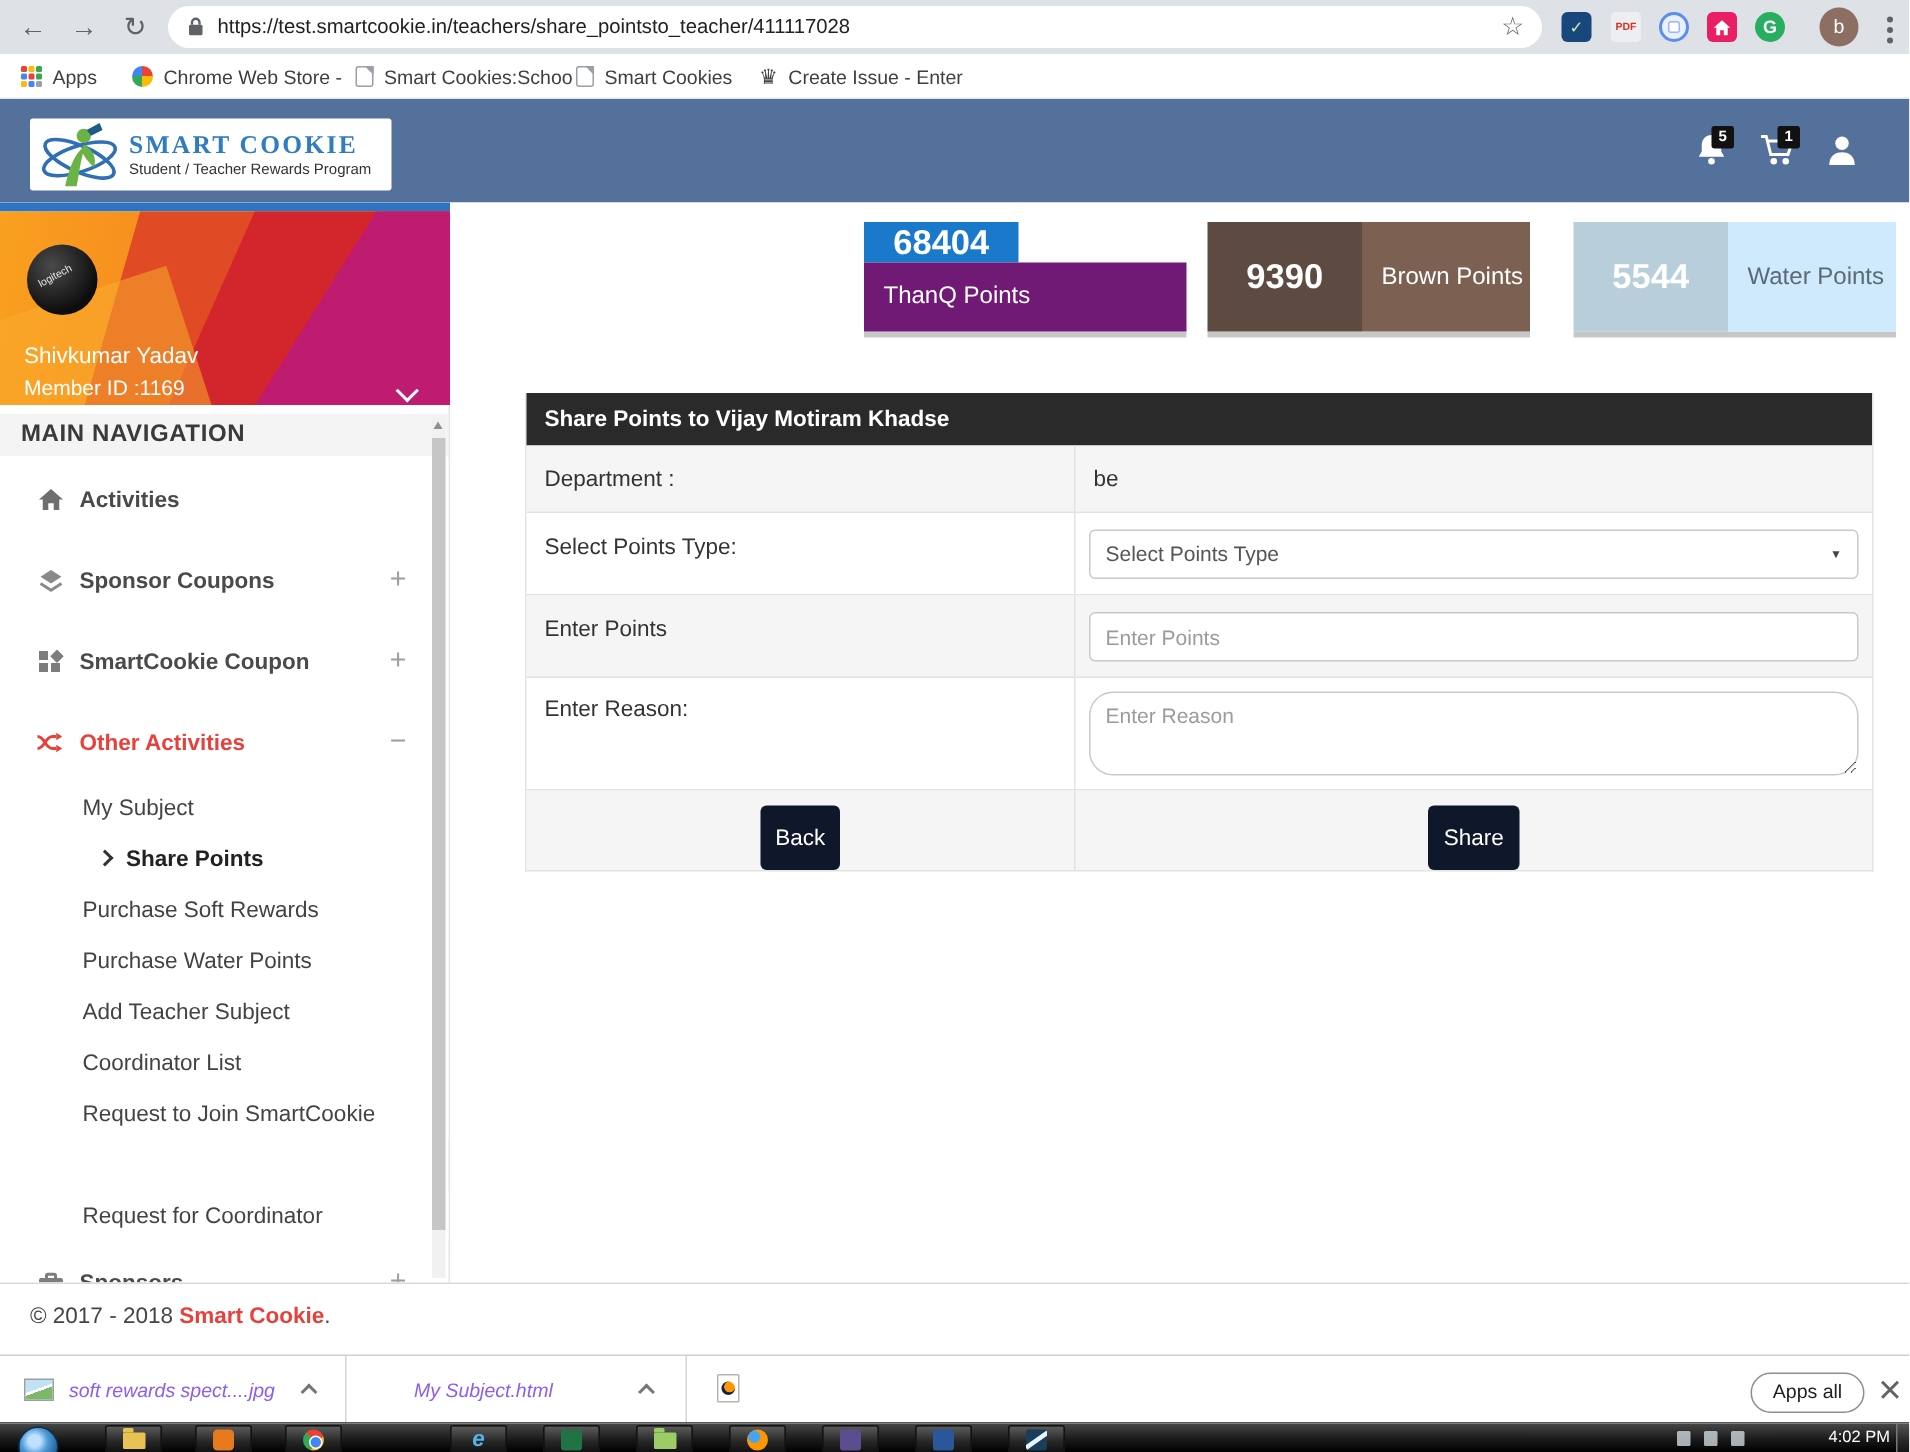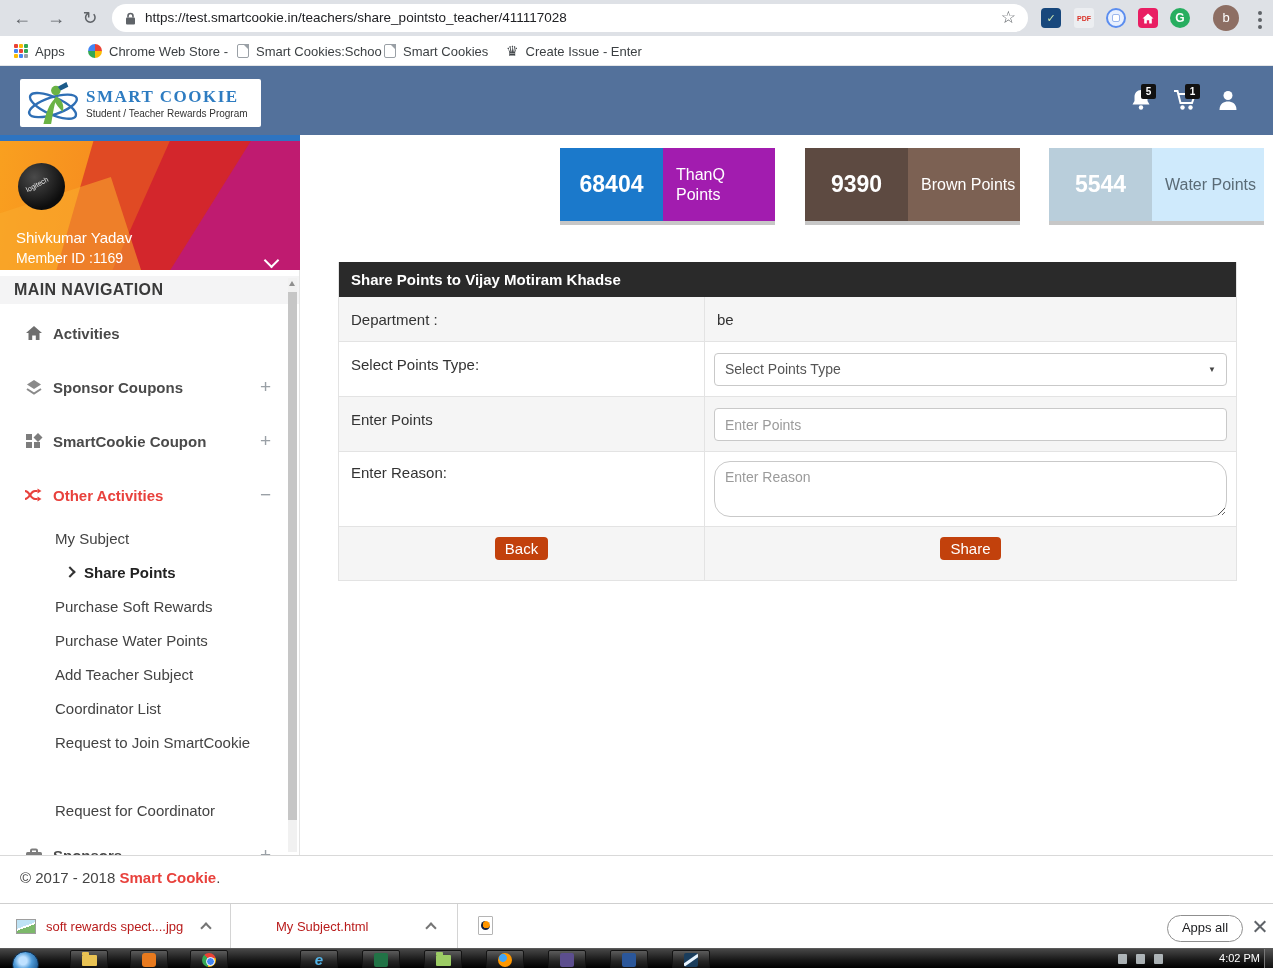--- a/index.html
+++ b/index.html
@@ -93,25 +93,25 @@
                 border-top:1px solid #d9d9d9; font-size:15px; color:#444; line-height:44px; padding-left:20px; }
   .sidefooter b { color:#e8413c; }
 
   
   .main { position:absolute; left:300px; top:135px; width:973px; height:768px; background:#fff; }
   .card { position:absolute; top:13px; width:215px; height:77px; display:flex; color:#fff;
           border-bottom:4px solid rgba(0,0,0,.22); }
   .card .c-val { width:103px; display:flex; align-items:center; justify-content:center; font-size:23px; font-weight:bold; }
   .card .c-lab { flex:1; display:flex; align-items:center; padding-left:13px; font-size:16px; line-height:1.25; }
   .card1 { left:15px; }  .card1 .c-val{background:#77a43d;} .card1 .c-lab{background:#8ec04f; padding-right:35px;}
-  .card2 { left:260px; } .card2 .c-val{background:#1b79cb;} .card2 .c-lab{background:#a21caf; padding-right:41px;}
+  .card2 { left:276px;flex-direction:column; } .card2 .c-val{background:#1b79cb;} .card2 .c-lab{background:#701a75; padding-right:41px;}
   .card3 { left:505px; } .card3 .c-val{background:#5d4a41;} .card3 .c-lab{background:#7c6153;}
   .card4 { left:749px; } .card4 .c-val{background:#b9cedb;} .card4 .c-lab{background:#cfeafc; color:#5a6b76;}
 
-  .panel { position:absolute; left:38px; top:127px; width:899px; border:1px solid #e3e3e3; border-top:none; }
+  .panel { position:absolute; left:50px; top:127px; width:899px; border:1px solid #e3e3e3; border-top:none; }
   .panel-head { height:35px; background:#2a2a2a; color:#fff; font-size:15px; font-weight:bold; line-height:35px; padding-left:12px; }
   .prow { position:relative; width:100%; border-bottom:1px solid #e3e3e3; }
   .prow.gray { background:#f5f5f5; }
   .prow .col-divider { position:absolute; left:365px; top:0; bottom:0; width:1px; background:#e3e3e3; }
   .p-label { position:absolute; left:12px; font-size:15px; color:#333; }
   .p-value { position:absolute; left:378px; font-size:15px; color:#333; }
   .row-dept { height:45px; } .row-dept .p-label, .row-dept .p-value { top:0; line-height:45px; }
   .row-select, .row-points { height:55px; }
   .row-reason { height:75px; }
   .row-select .p-label, .row-points .p-label { top:14px; }
@@ -119,29 +119,29 @@
   .fake-select { position:absolute; left:375px; top:11px; width:513px; height:33px; background:#fff;
                  border:1px solid #c9c9c9; border-radius:4px; font-size:14px; color:#555; line-height:31px;
                  padding-left:10px; cursor:pointer; }
   .fake-select .caret { position:absolute; right:10px; top:0; font-size:8px; color:#444; line-height:31px; }
   .f-input { position:absolute; left:375px; top:11px; width:513px; height:33px; border:1px solid #c9c9c9;
              border-radius:4px; font-size:14px; color:#333; padding-left:10px; font-family:inherit; }
   .f-textarea { position:absolute; left:375px; top:9px; width:513px; height:56px; border:1px solid #c9c9c9;
                 border-radius:16px; font-size:14px; color:#333; padding:7px 10px; resize:both; font-family:inherit; }
   ::placeholder { color:#9b9b9b; opacity:1; }
   .row-actions { height:53px; border-bottom:none; }
-  .btn-red { position:absolute; top:10px; height:23px; background:#c2410c; color:#fff; border:none;
+  .btn-red { position:absolute; top:10px; height:43px; background:#0f172a; color:#fff; border:none;
              border-radius:4px; font-size:15px; font-family:inherit; cursor:pointer; }
   .btn-back { left:156px; width:53px; }
   .btn-share { left:601px; width:61px; }
 
   
   .dlbar { position:absolute; left:0; top:903px; width:1273px; height:45px; background:#fff; border-top:1px solid #cfcfcf; }
   .dl-item { position:absolute; top:0; height:45px; cursor:pointer; }
-  .dl-name { position:absolute; top:0; line-height:45px; font-size:13px; color:#b91c1c; white-space:nowrap; }
+  .dl-name { position:absolute; top:0; line-height:45px; font-size:13px; color:#8b5cf6; white-space:nowrap;font-style:italic; }
   .dl-chev { position:absolute; top:20px; width:8px; height:8px; border-style:solid; border-color:#757575;
              border-width:2px 2px 0 0; transform:rotate(-45deg); cursor:pointer; }
   .dl-div { position:absolute; top:0; width:1px; height:45px; background:#d4d4d4; }
   .thumb-img { position:absolute; left:16px; top:15px; width:20px; height:15px; border:1px solid #9e9e9e;
                background:linear-gradient(160deg,#bfe3f5 0 45%, #fff 45% 55%, #7cb86a 55% 100%); }
   .thumb-html { position:absolute; left:247px; top:12px; width:15px; height:19px; background:#fff;
                 border:1px solid #b5b5b5; border-radius:1px; }
   .thumb-html i { position:absolute; left:2px; top:4px; width:9px; height:9px; border-radius:50%;
                   background:radial-gradient(circle at 60% 40%, #ff9500 0 45%, #16213f 50%); }
   .showall { position:absolute; left:1167px; top:11px; width:76px; height:27px; border:1.5px solid #8f8f8f;

